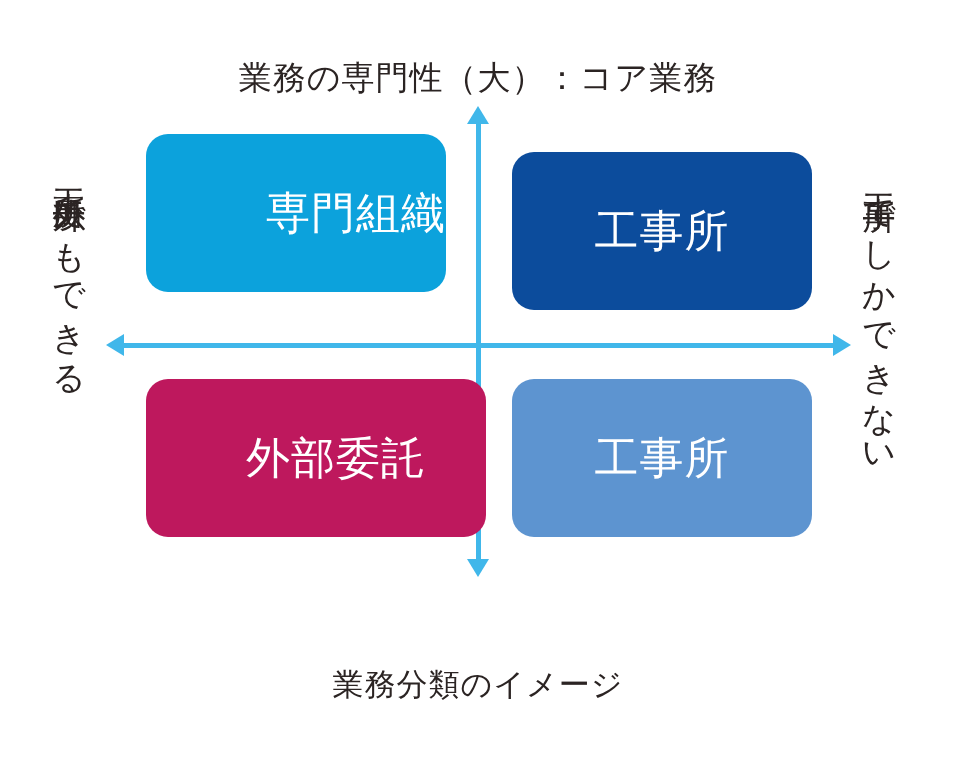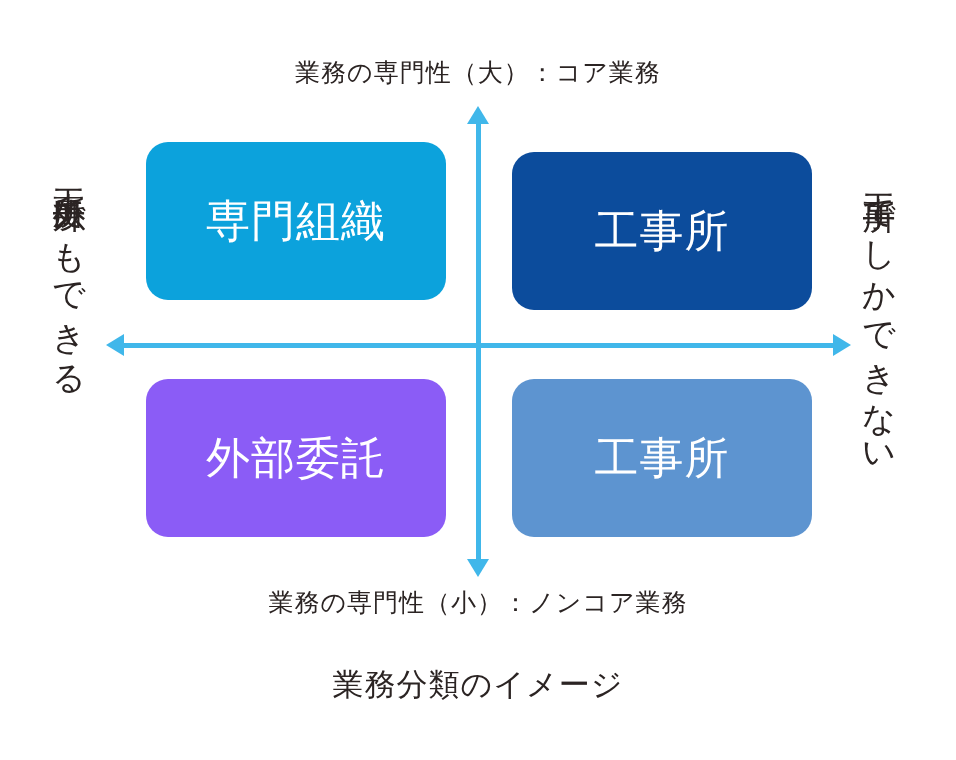--- a/index.html
+++ b/index.html
@@ -10,21 +10,21 @@
   .figure {
     position: relative;
     width: 956px;
     height: 760px;
     background: #ffffff;
     font-family: "Liberation Sans", sans-serif;
     overflow: hidden;
   }
   .axis-label {
     position: absolute;
-    font-size: 25px;
+    font-size: 33px;
     letter-spacing: 1px;
     white-space: nowrap;
   }
   .axis-label.h {
     left: 0;
     width: 956px;
     text-align: center;
   }
   .axis-label.top { top: 56px; }
   .axis-label.bottom { top: 586px; }
@@ -55,21 +55,21 @@
     color: #ffffff;
     display: flex;
     flex-direction: column;
     align-items: center;
     justify-content: center;
     text-align: center;
     font-size: 44px;
     line-height: 1.26;
     letter-spacing: 1px;
   }
-  .q-tl { left: 146px; top: 142px; }
+  .q-tl { left: 146px; top: 134px; align-items: flex-end; }
   .q-tr { left: 512px; top: 152px; }
   .q-bl { left: 146px; top: 379px; }
   .q-br { left: 512px; top: 379px; }
   .qline:empty { display: none; }
 
   
   .v-arrow {
     position: absolute;
     left: 466px;
     top: 106px;
@@ -112,21 +112,20 @@
     border-bottom: 11px solid transparent;
     border-left: 18px solid currentColor;
   }
 </style>
 </head>
 <body>
 
 <div class="figure" style="color: rgb(43, 36, 35);">
 
   <div class="axis-label h top">業務の専門性（大）：コア業務</div>
-  <div class="axis-label h bottom">業務の専門性（小）：ノンコア業務</div>
   <div class="axis-label v left">工事所以外でもできる</div>
   <div class="axis-label v right">工事所でしかできない</div>
 
   <div class="v-arrow" style="color: rgb(64, 183, 234);">
     <span class="head head-up"></span>
     <span class="shaft-v"></span>
     <span class="head head-down"></span>
   </div>
 
   <div class="h-arrow" style="color: rgb(64, 183, 234);">
@@ -137,21 +136,21 @@
 
   <div class="quadrant q-tl" style="background-color: rgb(12, 162, 220);">
     <span class="qline">専門組織</span>
 
   </div>
 
   <div class="quadrant q-tr" style="background-color: rgb(12, 76, 156);">
     <span class="qline">工事所</span>
   </div>
 
-  <div class="quadrant q-bl" style="background-color: #8b5cf6;">
+  <div class="quadrant q-bl" style="background-color: #be185d; padding-left: 40px;">
     <span class="qline">外部委託</span>
   </div>
 
   <div class="quadrant q-br" style="background-color: rgb(93, 148, 208);">
     <span class="qline">工事所</span>
   </div>
 
   <div class="caption">業務分類のイメージ</div>
 
 </div>

